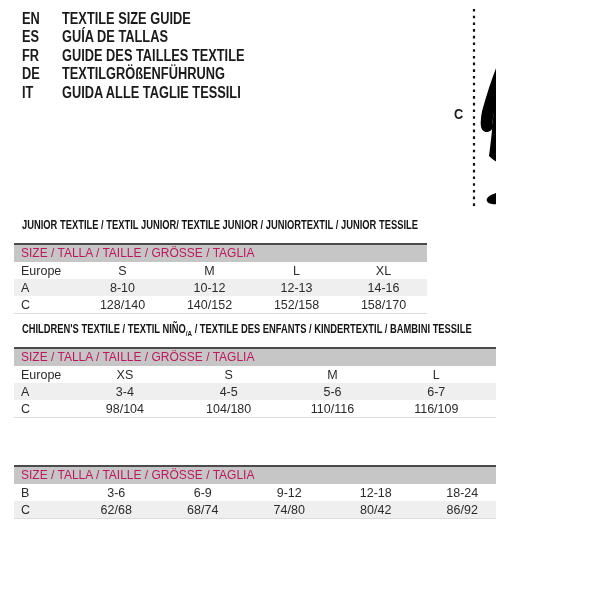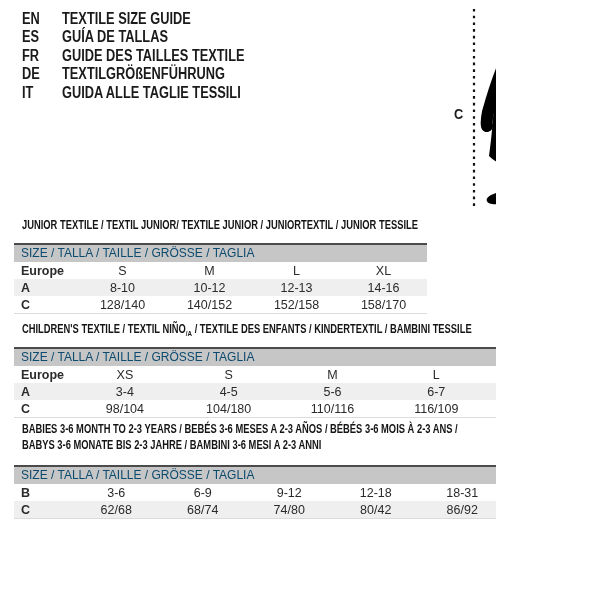--- a/index.html
+++ b/index.html
@@ -20,24 +20,24 @@
   .section-title{position:absolute;font-size:12px;line-height:16px;color:#141414;}
   .st1{left:22px;top:217px;}
   .st2{left:22px;top:321px;}
   .st3{left:22px;top:421px;}
   .sub{font-size:8px;vertical-align:sub;}
   
   .size-table{position:absolute;border-top:2px solid #4b4b4b;border-bottom:1px solid #dcdcdc;}
   .t1{left:14px;top:243px;width:413px;}
   .t2{left:14px;top:347px;width:578px;}
   .t3{left:14px;top:465px;width:578px;}
-  .size-bar{height:17px;line-height:17px;background:#c6c6c6;color:#0c4a6e;font-size:12px;padding-left:7px;white-space:nowrap;overflow:hidden;}
+  .size-bar{height:17px;line-height:17px;background:#c6c6c6;color:#be185d;font-size:12px;padding-left:7px;white-space:nowrap;overflow:hidden;}
   table.sizes{width:100%;border-collapse:collapse;table-layout:fixed;font-size:12.5px;color:#2b2b2b;}
   table.sizes td{height:17px;padding:0;text-align:center;font-weight:400;overflow:hidden;white-space:nowrap;}
-  table.sizes td.label-cell{text-align:left;padding-left:7px;font-weight:bold;}
+  table.sizes td.label-cell{text-align:left;padding-left:7px;}
   .tbl-narrow td.label-cell{width:58px;}
   .tbl-wide td.label-cell{width:52px;}
   tr.shaded{background:#efefef;}
   
   .footnotes{position:absolute;left:22px;top:535px;}
   .footnote{font-size:12px;line-height:17.3px;}
 </style>
 </head>
 <body>
 
@@ -137,35 +137,31 @@
             <td>98/104</td>
             <td>104/180</td>
             <td>110/116</td>
             <td>116/109</td>
             <td>122/128</td>
           </tr>
         </tbody>
       </table>
   </div>
 
-  <div class="section-title st3">
-    <div class="condensed">BABIES 3-6 MONTH TO 2-3 YEARS / BEBÉS 3-6 MESES A 2-3 AÑOS / BÉBÉS 3-6 MOIS À 2-3 ANS /</div>
-    <div class="condensed">BABYS 3-6 MONATE BIS 2-3 JAHRE / BAMBINI 3-6 MESI A 2-3 ANNI</div>
-  </div>
   <div class="size-table t3">
     <div class="size-bar">SIZE / TALLA / TAILLE / GRÖSSE / TAGLIA</div>
     <table class="sizes tbl-wide">
         <tbody>
           <tr>
             <td class="label-cell">B</td>
             <td>3-6</td>
             <td>6-9</td>
             <td>9-12</td>
             <td>12-18</td>
-            <td>18-31</td>
+            <td>18-24</td>
             <td>24-36</td>
           </tr>
           <tr class="shaded">
             <td class="label-cell">C</td>
             <td>62/68</td>
             <td>68/74</td>
             <td>74/80</td>
             <td>80/42</td>
             <td>86/92</td>
             <td>92/98</td>

